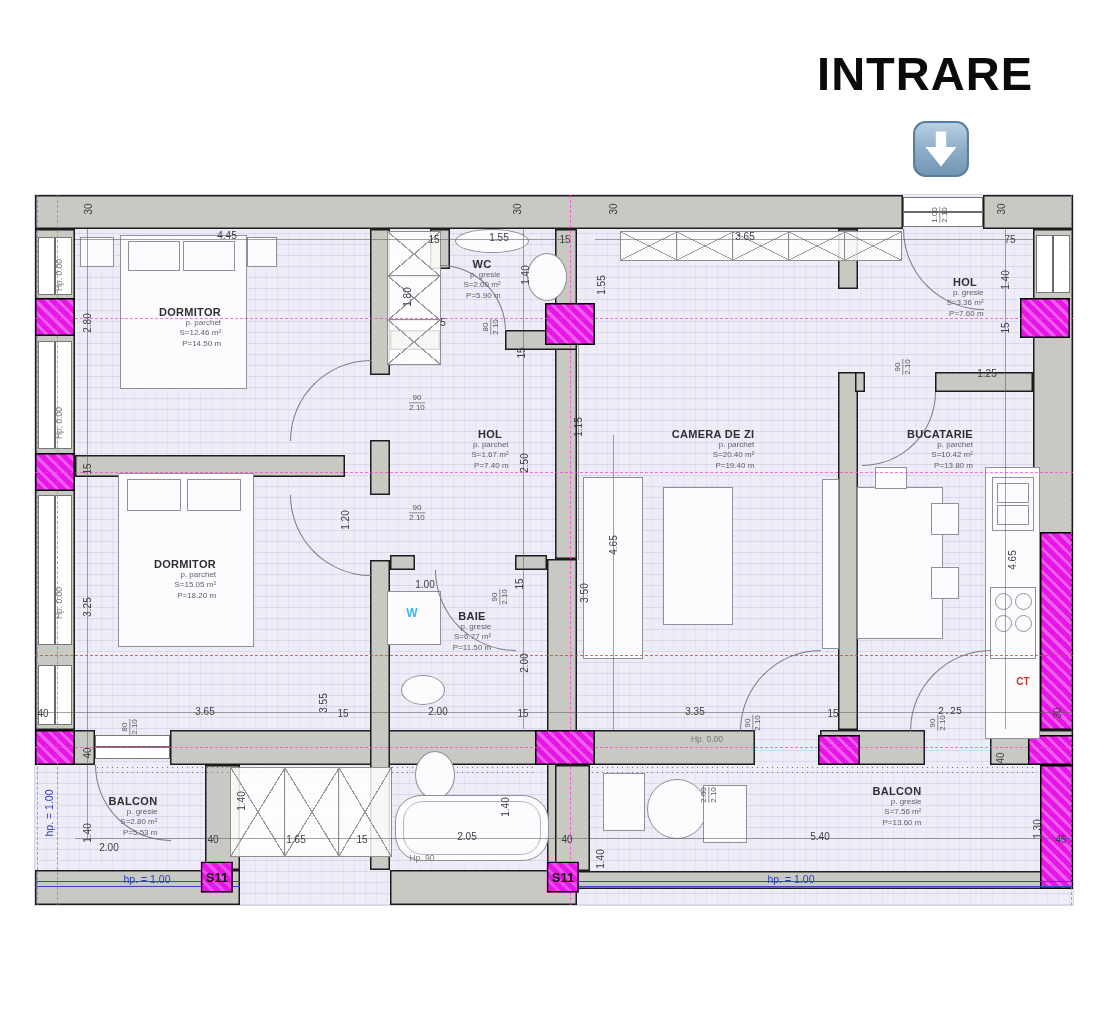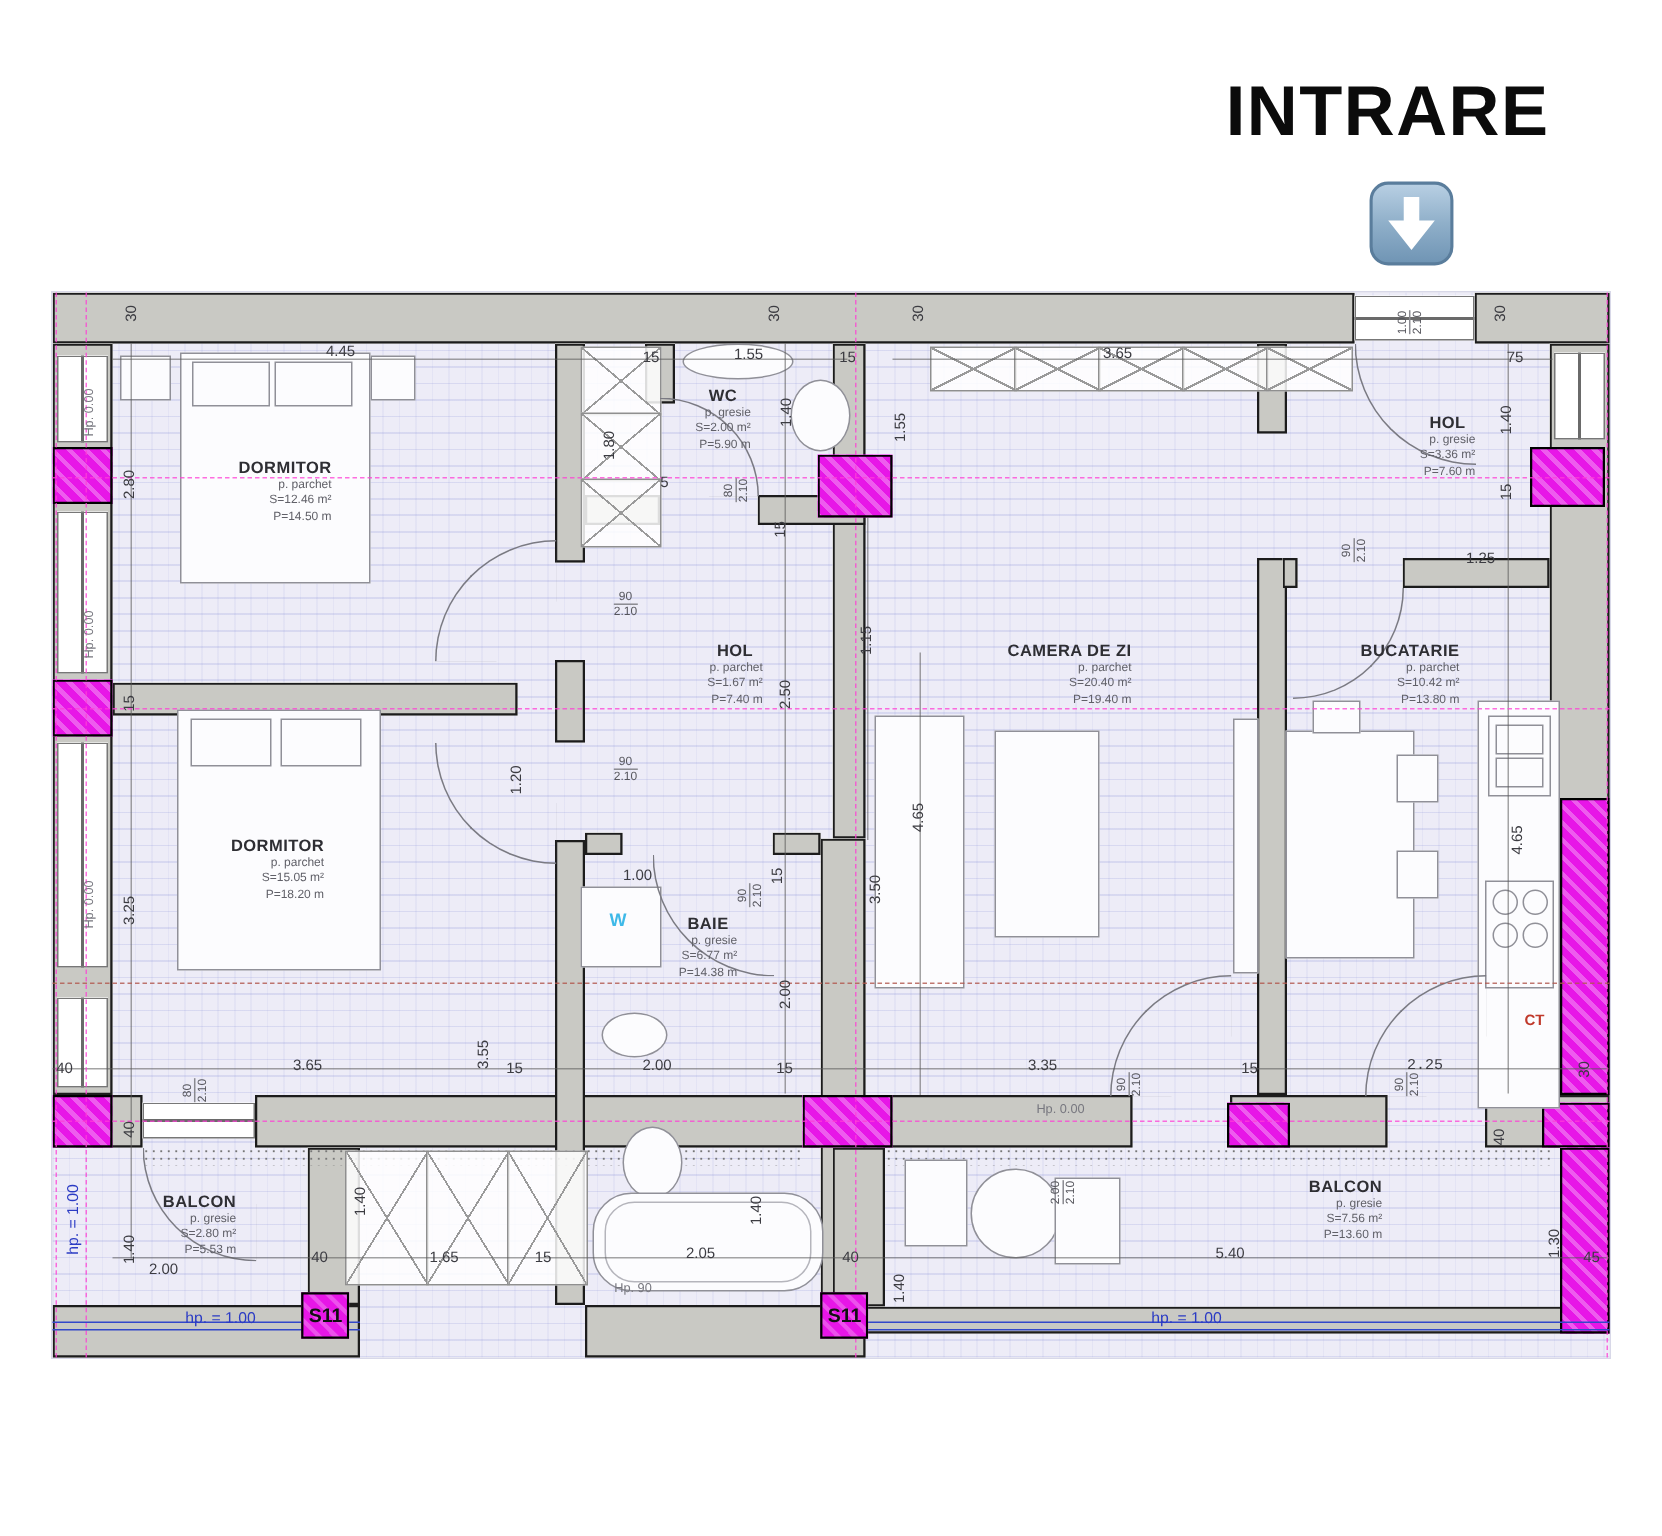--- a/index.html
+++ b/index.html
@@ -243,21 +243,21 @@
     <div class="room-label" style="left: 150px; top: 385px;">
       <div class="room-name">DORMITOR</div>
       <div class="room-sub">p. parchet</div>
       <div class="room-sub">S=15.05 m²</div>
       <div class="room-sub">P=18.20 m</div>
     </div>
     <div class="room-label" style="left: 437px; top: 437px;">
       <div class="room-name">BAIE</div>
       <div class="room-sub">p. gresie</div>
       <div class="room-sub">S=6.77 m²</div>
-      <div class="room-sub">P=14.38 m</div>
+      <div class="room-sub">P=11.50 m</div>
     </div>
     <div class="room-label" style="left: 98px; top: 622px;">
       <div class="room-name">BALCON</div>
       <div class="room-sub">p. gresie</div>
       <div class="room-sub">S=2.80 m²</div>
       <div class="room-sub">P=5.53 m</div>
     </div>
     <div class="room-label" style="left: 862px; top: 612px;">
       <div class="room-name">BALCON</div>
       <div class="room-sub">p. gresie</div>

